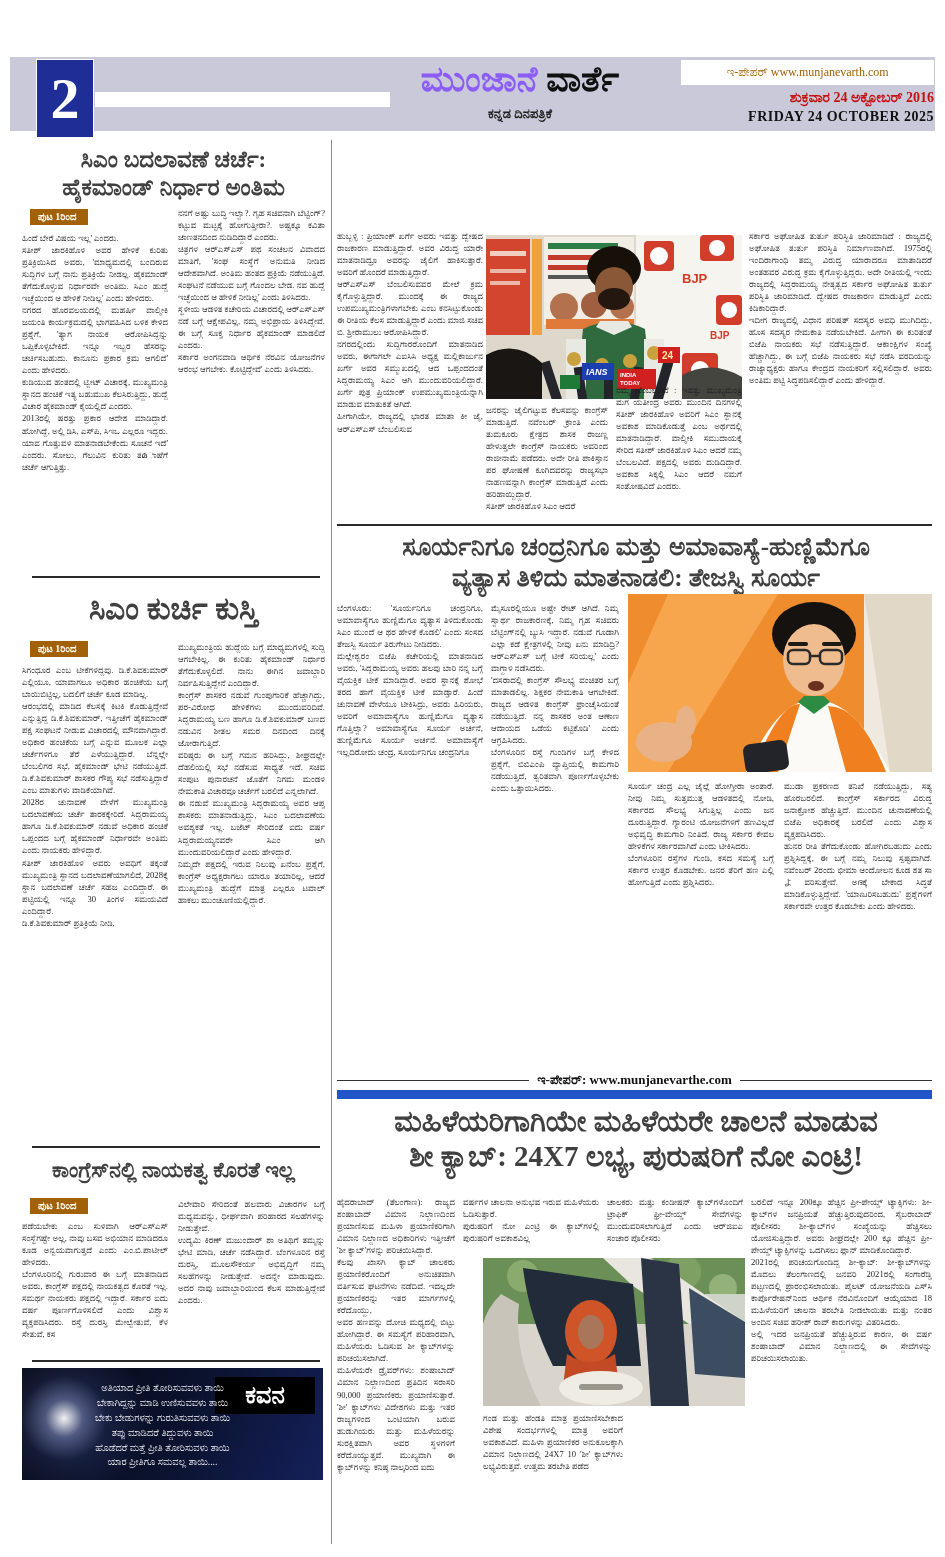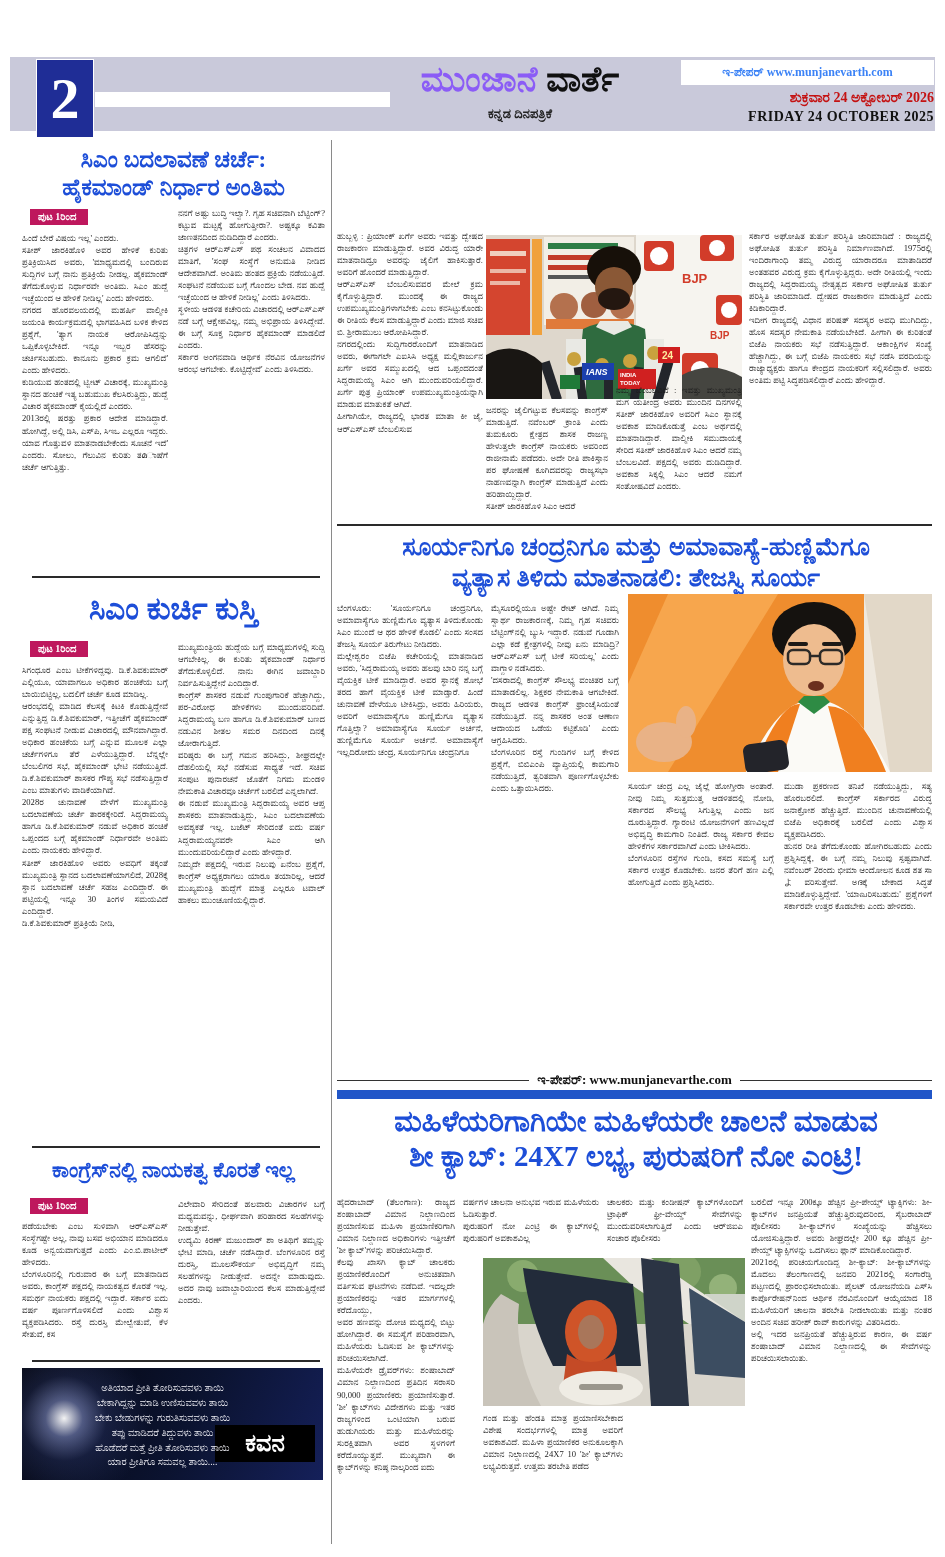--- a/index.html
+++ b/index.html
@@ -11,74 +11,74 @@
           border:1px solid #ffffff;display:flex;align-items:center;justify-content:center;}
   .numbox span{color:#ffffff;font-size:58px;font-weight:bold;line-height:1;}
   .stripe{position:absolute;left:95px;top:92px;width:295px;height:15px;background:#ffffff;}
   .masthead{position:absolute;left:385px;top:62px;width:270px;text-align:center;font-weight:bold;
             font-size:35px;line-height:1.05;white-space:nowrap;}
   .mast-red{color:#8b5cf6;}
   .mast-black{color:#101010;}
   .tagline{position:absolute;left:385px;top:106px;width:270px;text-align:center;
            font-size:13px;font-weight:bold;color:#222222;}
   .epaperbox{position:absolute;left:681px;top:60px;width:253px;height:25px;background:#ffffff;
-             display:flex;align-items:center;justify-content:center;font-size:12px;font-weight:bold;color:#3b82f6;}
+             display:flex;align-items:center;justify-content:center;font-size:12px;font-weight:normal;color:#a16207;}
   .kdate{position:absolute;left:640px;top:90px;width:294px;text-align:right;color:#c41212;
          font-weight:bold;font-size:14px;padding-right:2px;}
   .edate{position:absolute;left:640px;top:109px;width:294px;text-align:right;color:#111111;
          font-weight:bold;font-size:14px;letter-spacing:.5px;padding-right:2px;}
   
   .vrule{position:absolute;left:331px;top:140px;width:1px;height:1404px;background:#8a8a8a;}
   .hrule{position:absolute;height:2px;background:#2a2a2a;}
   
-  .headline{position:absolute;font-weight:bold;color:#1d4ed8;text-align:center;
+  .headline{position:absolute;font-weight:bold;color:#404040;text-align:center;
             white-space:pre-line;line-height:1.22;}
   .h-left1{font-size:23px;}
   .h-left2{font-size:31px;}
   .h-left3{font-size:21px;}
   .h-main1{font-size:29px;}
   .h-main2{font-size:25px;}
   .h-main3{font-size:29px;}
   
   .bodycol{position:absolute;font-size:8.6px;line-height:1.4;text-align:justify;
            color:#1c1c1c;white-space:pre-line;overflow:hidden;}
-  .tag{position:absolute;background:#be185d;color:#ffffff;font-size:10px;font-weight:bold;
+  .tag{position:absolute;background:#a16207;color:#ffffff;font-size:10px;font-weight:bold;
        padding:2px 12px 3px 8px;line-height:1.1;}
   
   .banner{position:absolute;left:337px;top:1072px;width:595px;display:flex;align-items:center;gap:8px;}
   .banner .line{flex:1;height:1px;background:#333333;}
   .banner .btxt{font-size:13px;font-weight:bold;color:#101010;white-space:nowrap;}
   .bluebar{position:absolute;left:337px;top:1090px;width:595px;height:9px;background:#2156c8;}
   
   .photo{position:absolute;overflow:hidden;background:#dddddd;}
   .photo svg{display:block;width:100%;height:100%;}
   
   .poem{position:absolute;left:22px;top:1368px;width:301px;height:112px;
         background:
          radial-gradient(circle at 14% 45%, rgba(255,255,255,.95) 0%, rgba(170,185,255,.45) 7%, rgba(90,110,200,.18) 16%, transparent 32%),
          linear-gradient(115deg,#04060e 0%,#0b1330 55%,#15205a 100%);}
   .poem-tag{position:absolute;right:8px;top:9px;width:100px;height:37px;background:#000000;
-            color:#ffffff;font-size:24px;font-weight:bold;display:flex;align-items:center;justify-content:center;margin-top:48px;}
+            color:#ffffff;font-size:24px;font-weight:bold;display:flex;align-items:center;justify-content:center;}
   .poem-lines{position:absolute;left:38px;top:13px;width:205px;color:#f2f2f8;font-size:9.8px;
               line-height:1.52;text-align:center;white-space:pre-line;}
 </style>
 </head>
 <body>
 
 <div class="page">
 
   <div class="band"></div>
   <div class="numbox">
     <span>2</span>
   </div>
   <div class="stripe"></div>
   <div class="masthead"><span class="mast-red">ಮುಂಜಾನೆ</span><span class="mast-black"> ವಾರ್ತೆ</span></div>
   <div class="tagline">ಕನ್ನಡ ದಿನಪತ್ರಿಕೆ</div>
   <div class="epaperbox">ಇ-ಪೇಪರ್  www.munjanevarth.com</div>
-  <div class="kdate">ಶುಕ್ರವಾರ 24 ಅಕ್ಟೋಬರ್ 2026</div>
+  <div class="kdate">ಶುಕ್ರವಾರ 24 ಅಕ್ಟೋಬರ್ 2016</div>
   <div class="edate">FRIDAY 24 OCTOBER 2025</div>
 
   <div class="vrule"></div>
 
   <div class="headline h-left1" style="left:22px;top:146px;width:303px;">ಸಿಎಂ ಬದಲಾವಣೆ ಚರ್ಚೆ:
 ಹೈಕಮಾಂಡ್ ನಿರ್ಧಾರ ಅಂತಿಮ</div>
   <div class="tag" style="left:30px;top:209px;">ಪುಟ 1ರಿಂದ</div>
   <div class="bodycol" style="left:22px;top:232px;width:146px;height:336px;">ಹಿಂದೆ ಬೇರೆ ವಿಷಯ ಇಲ್ಲ' ಎಂದರು.
 ಸತೀಶ್ ಜಾರಕಿಹೊಳಿ ಅವರ ಹೇಳಿಕೆ ಕುರಿತು ಪ್ರತಿಕ್ರಿಯಿಸಿದ ಅವರು, 'ಮಾಧ್ಯಮದಲ್ಲಿ ಬಂದಿರುವ ಸುದ್ದಿಗಳ ಬಗ್ಗೆ ನಾನು ಪ್ರತಿಕ್ರಿಯೆ ನೀಡಲ್ಲ. ಹೈಕಮಾಂಡ್ ತೆಗೆದುಕೊಳ್ಳುವ ನಿರ್ಧಾರವೇ ಅಂತಿಮ. ಸಿಎಂ ಹುದ್ದೆ ಇಚ್ಛೆಯಿಂದ ಆ ಹೇಳಿಕೆ ನೀಡಿಲ್ಲ' ಎಂದು ಹೇಳಿದರು.
 ನಗರದ ಹೊರವಲಯದಲ್ಲಿ ಮಹರ್ಷಿ ವಾಲ್ಮೀಕಿ ಜಯಂತಿ ಕಾರ್ಯಕ್ರಮದಲ್ಲಿ ಭಾಗವಹಿಸಿದ ಬಳಿಕ ಕೇಳಿದ ಪ್ರಶ್ನೆಗೆ, 'ತ್ಯಾಗ ನಾಯಕ ಆರೋಪಿಸಿದ್ದನ್ನು ಒಪ್ಪಿಕೊಳ್ಳಬೇಕಿದೆ. ಇನ್ನೂ ಇಬ್ಬರ ಹೆಸರನ್ನು ಚರ್ಚಿಸಬಹುದು. ಕಾನೂನು ಪ್ರಕಾರ ಕ್ರಮ ಆಗಲಿದೆ' ಎಂದು ಹೇಳಿದರು.

